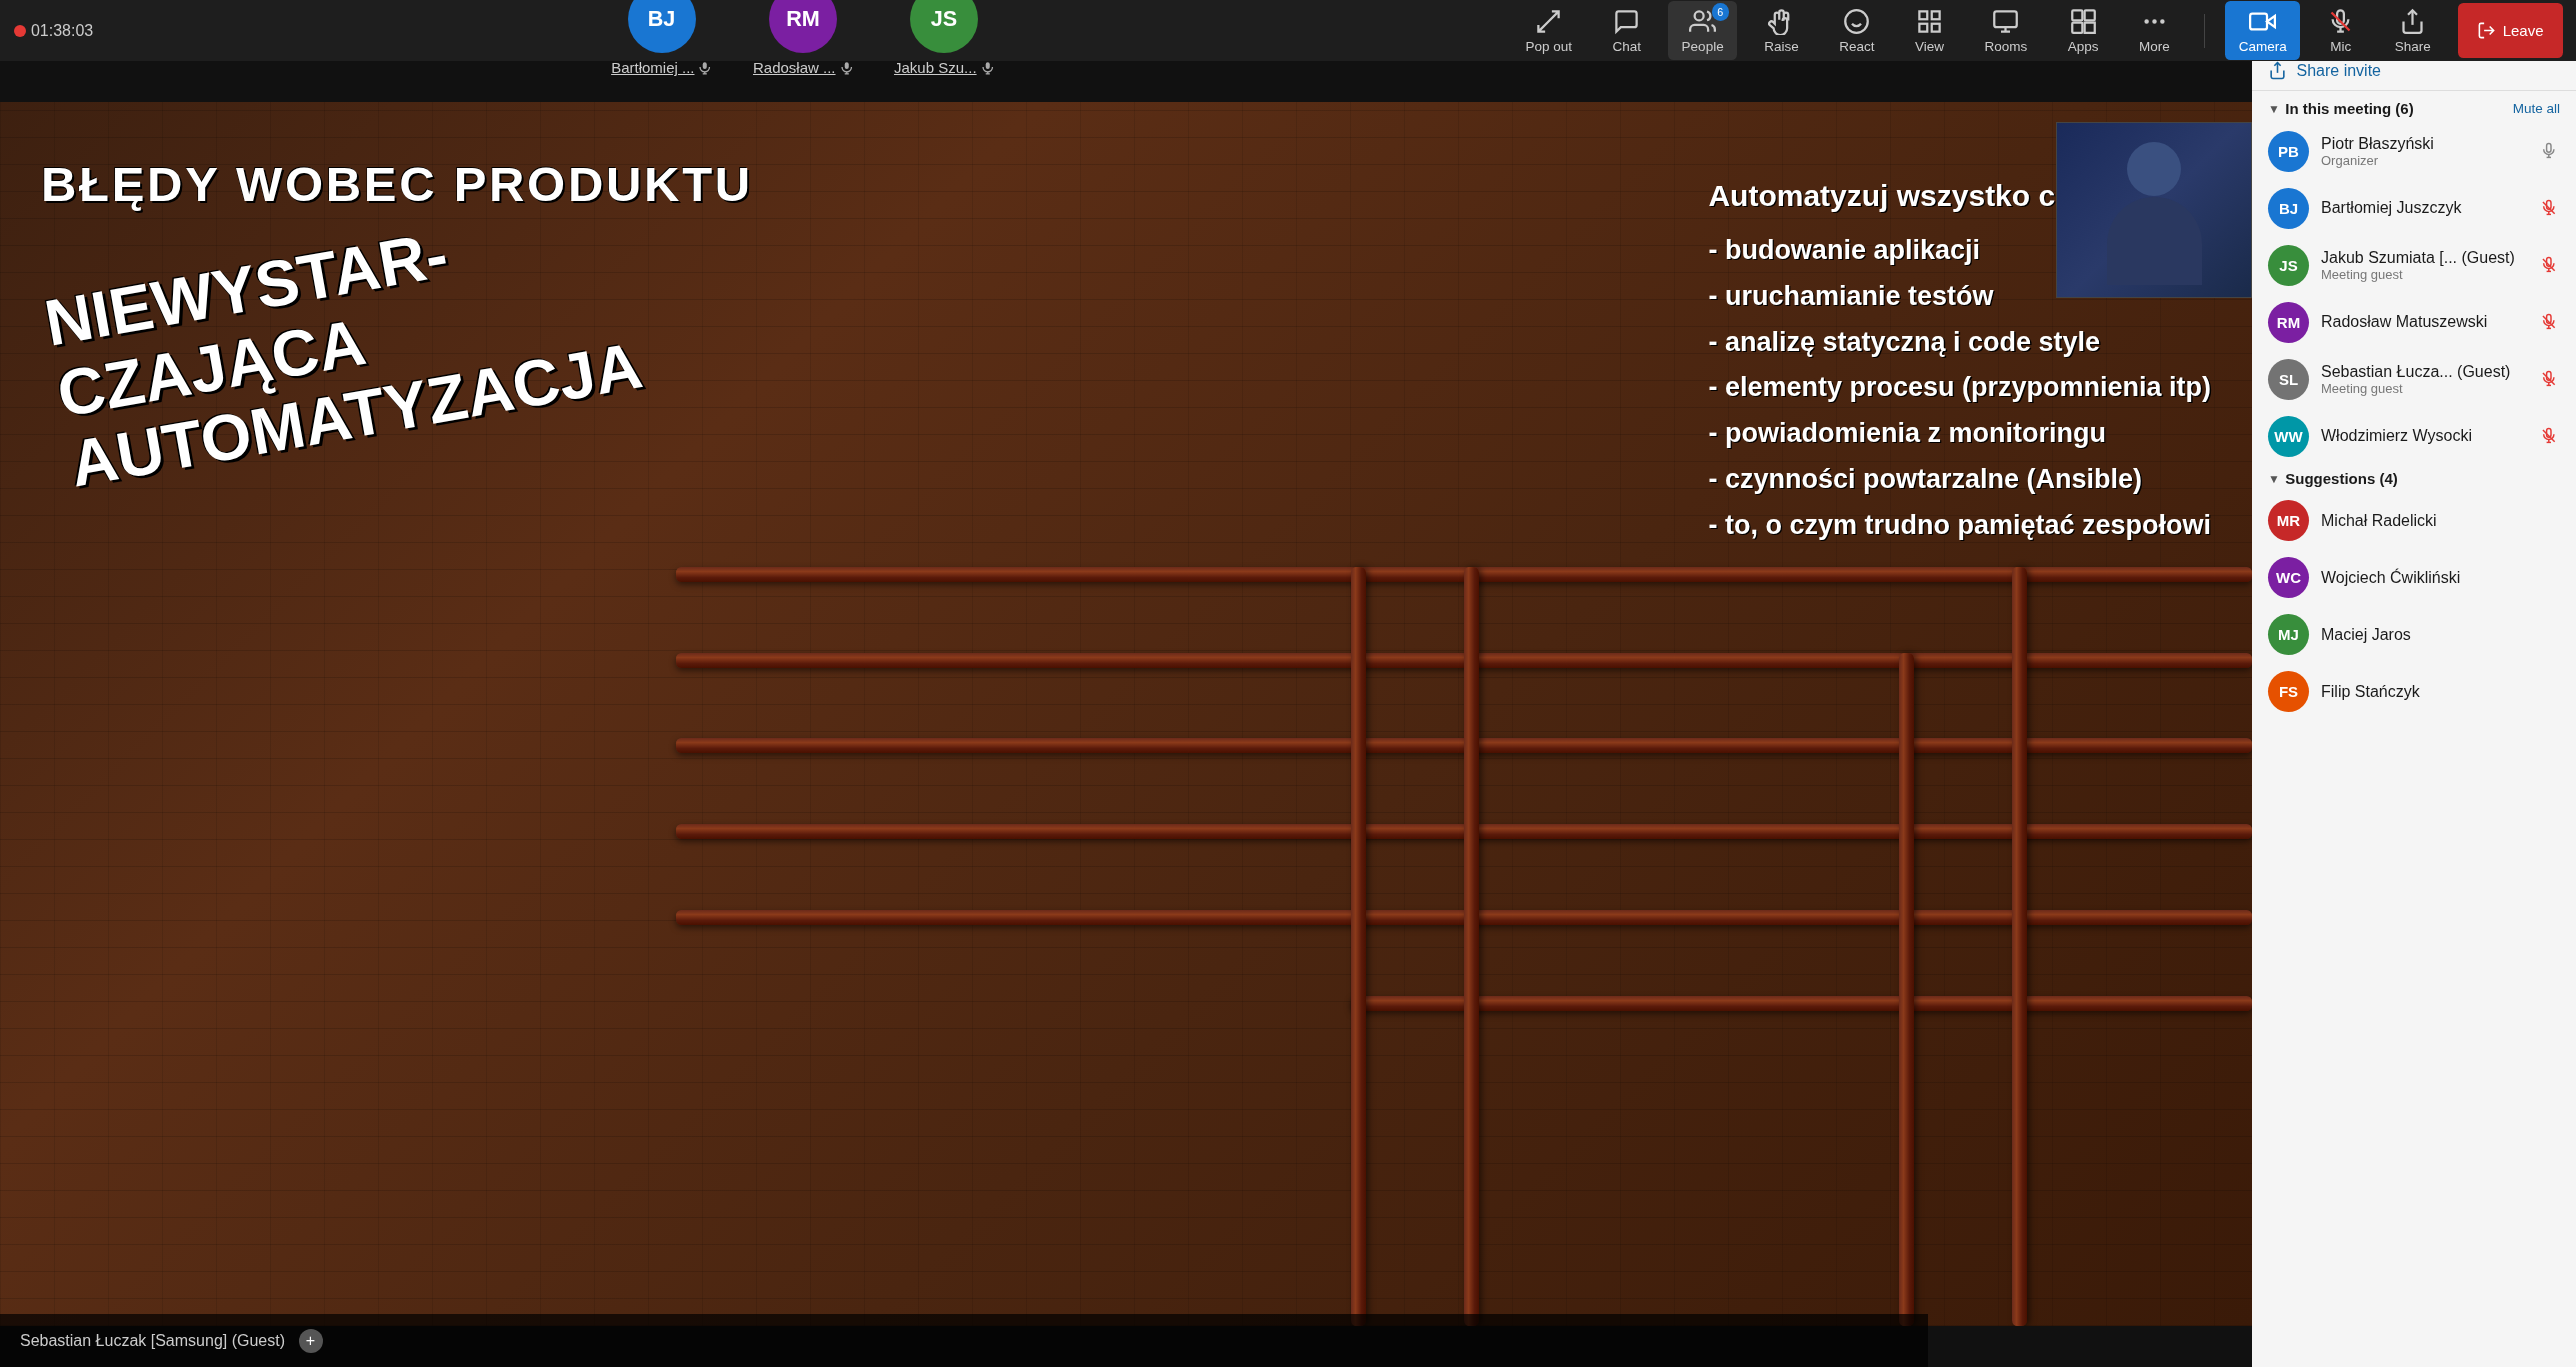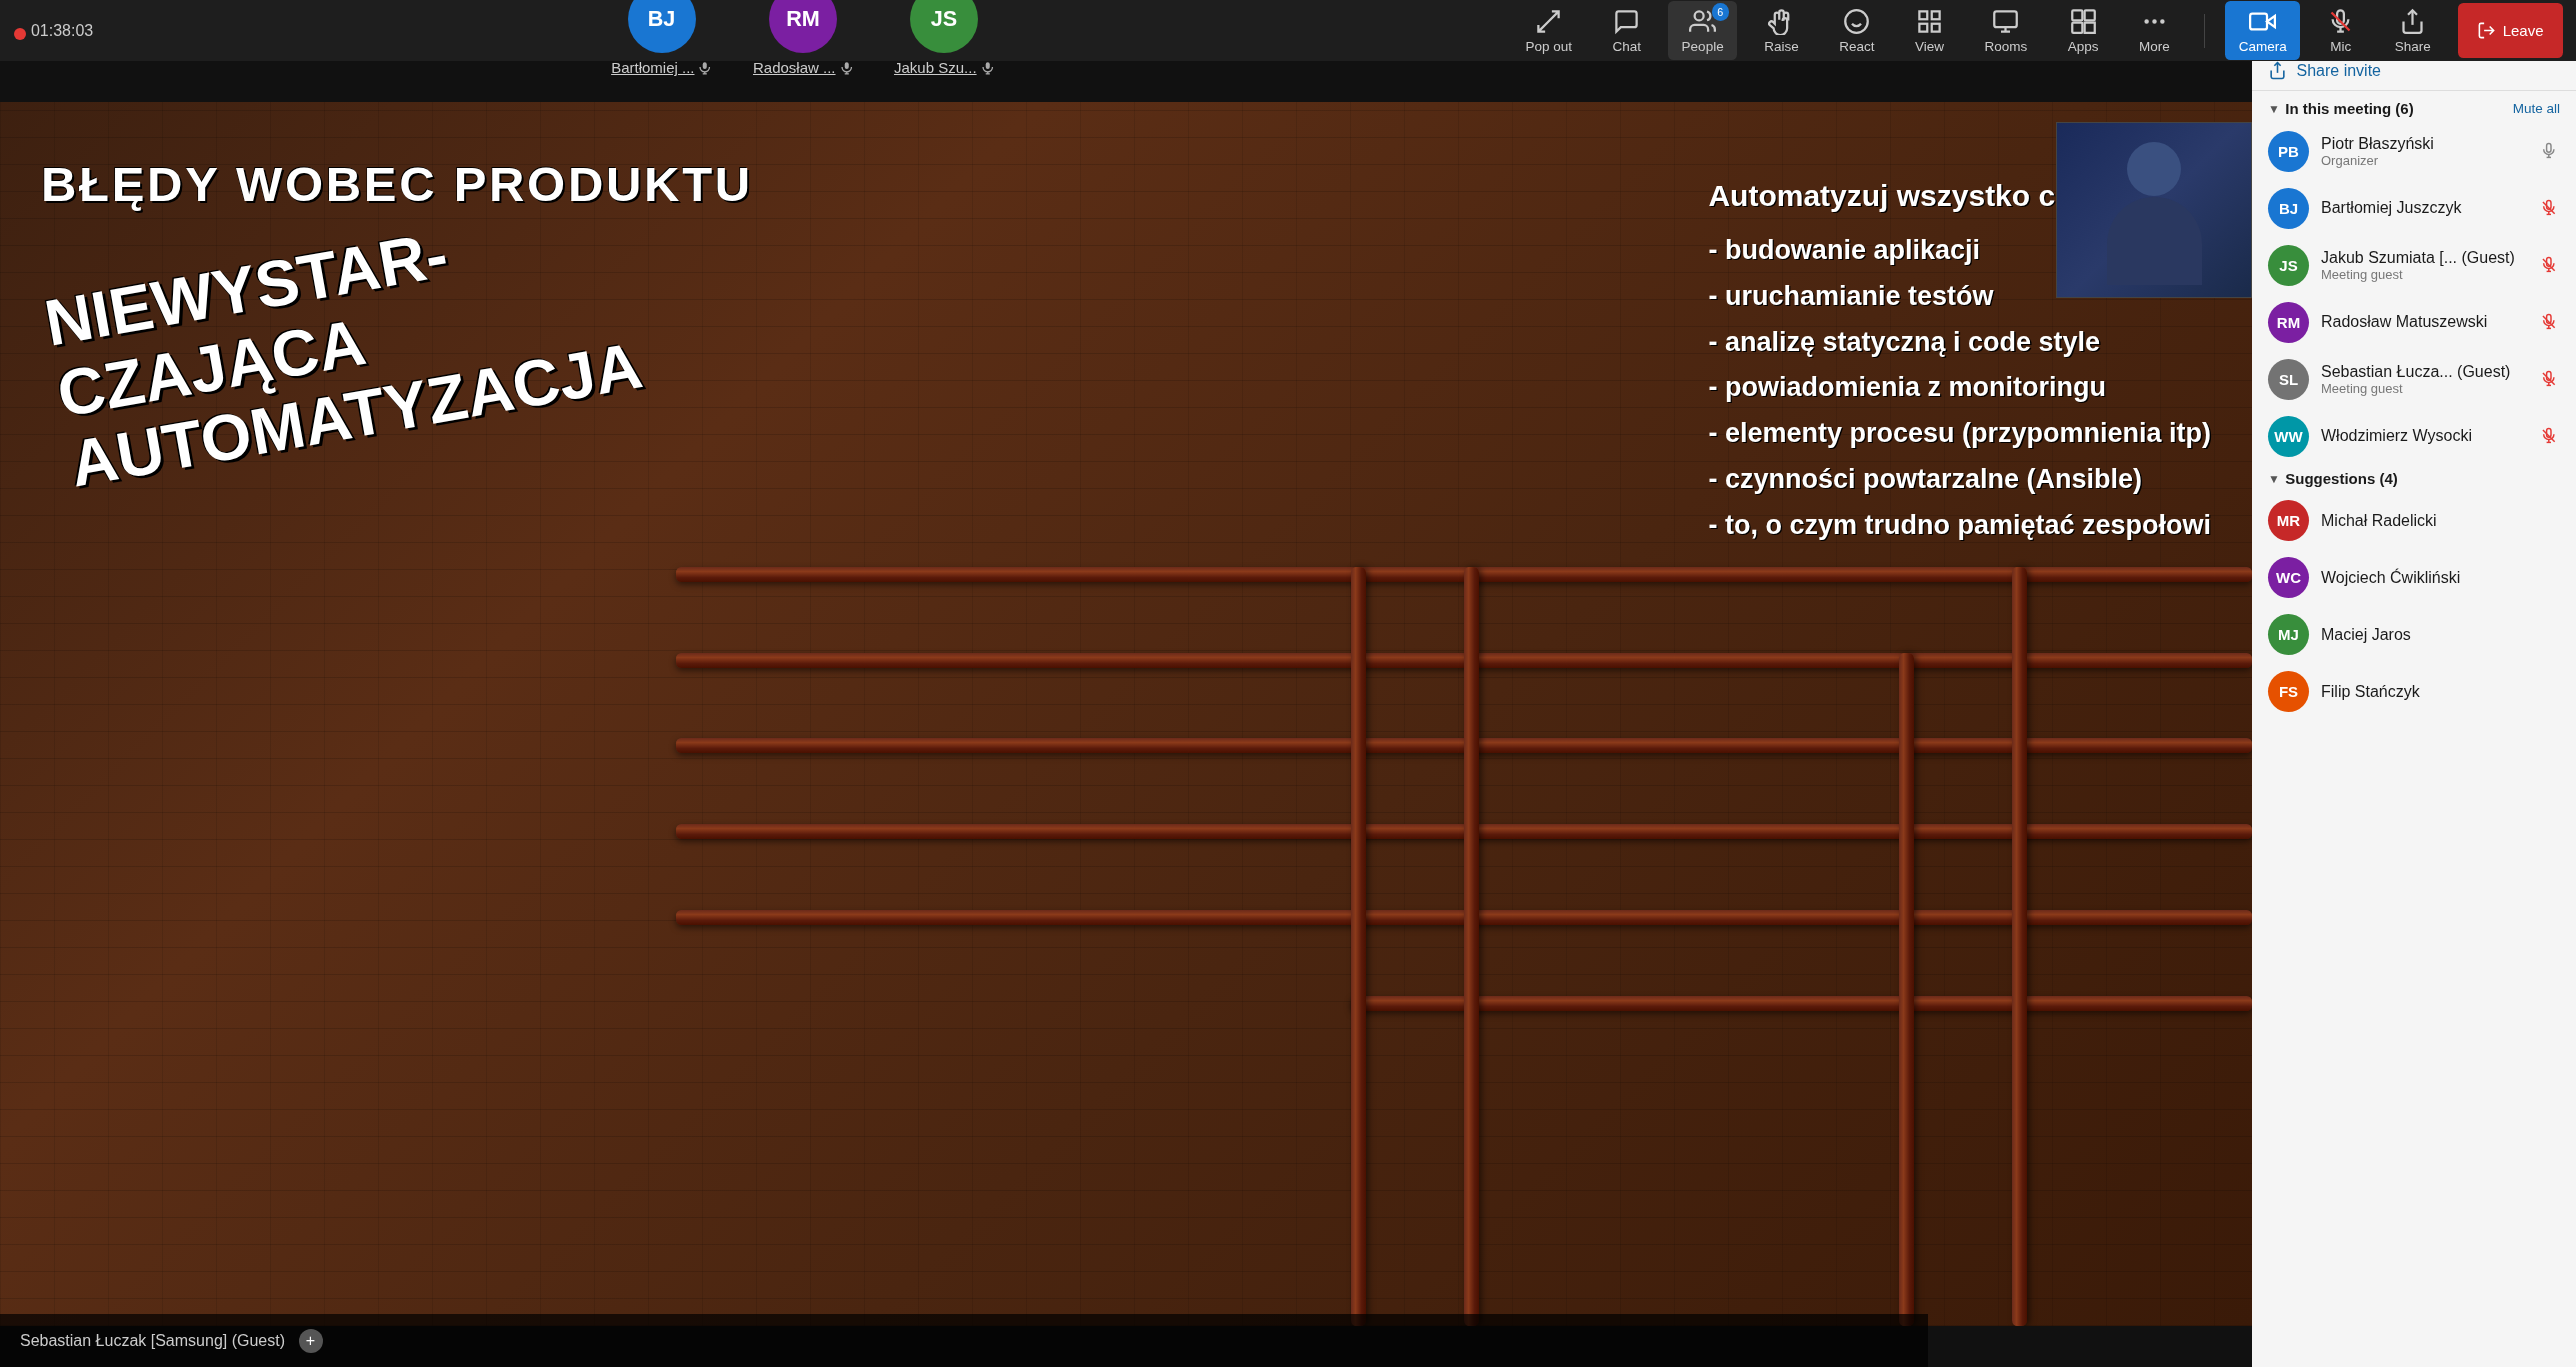--- a/index.html
+++ b/index.html
@@ -25,21 +25,21 @@
       padding: 0 13.5px;
       z-index: 100;
     }
     .toolbar-left {
       display: flex;
       align-items: center;
       gap: 6.8px;
     }
     .timer-indicator {
       display: flex;
-      align-items: flex-end;
+      align-items: center;
       gap: 5.4px;
       color: #ccc;
       font-size: 16px;
     }
     .record-dot {
       width: 12px;
       height: 12px;
       background: #e53935;
       border-radius: 50%;
     }
@@ -724,22 +724,22 @@
       <div>Niewystar-</div>
       <div>czająca</div>
       <div>Automatyzacja</div>
     </div>
 
     <div class="slide-content-right">
       <div style="font-size:30px;margin-bottom:6.8px;">Automatyzuj wszystko co się da:</div>
       <div>- budowanie aplikacji</div>
       <div>- uruchamianie testów</div>
       <div>- analizę statyczną i code style</div>
+      <div>- elementy procesu (przypomnienia itp)</div>
       <div>- powiadomienia z monitoringu</div>
-      <div>- elementy procesu (przypomnienia itp)</div>
       <div>- czynności powtarzalne (Ansible)</div>
       <div>- to, o czym trudno pamiętać zespołowi</div>
     </div>
   </div>
 
   <div class="self-view" style="top:61px; right: 0;">
     <div class="self-view-person">
       <div style="position:relative;width:122px;height:149px;">
         <div style="width:54px;height:54px;background:#3a5080;border-radius:50%;position:absolute;top:6.8px;left:34px;"></div>
         <div style="width:95px;height:88px;background:#2a3860;border-radius:47px 47px 0 0;position:absolute;bottom:0;left:13.5px;"></div>

